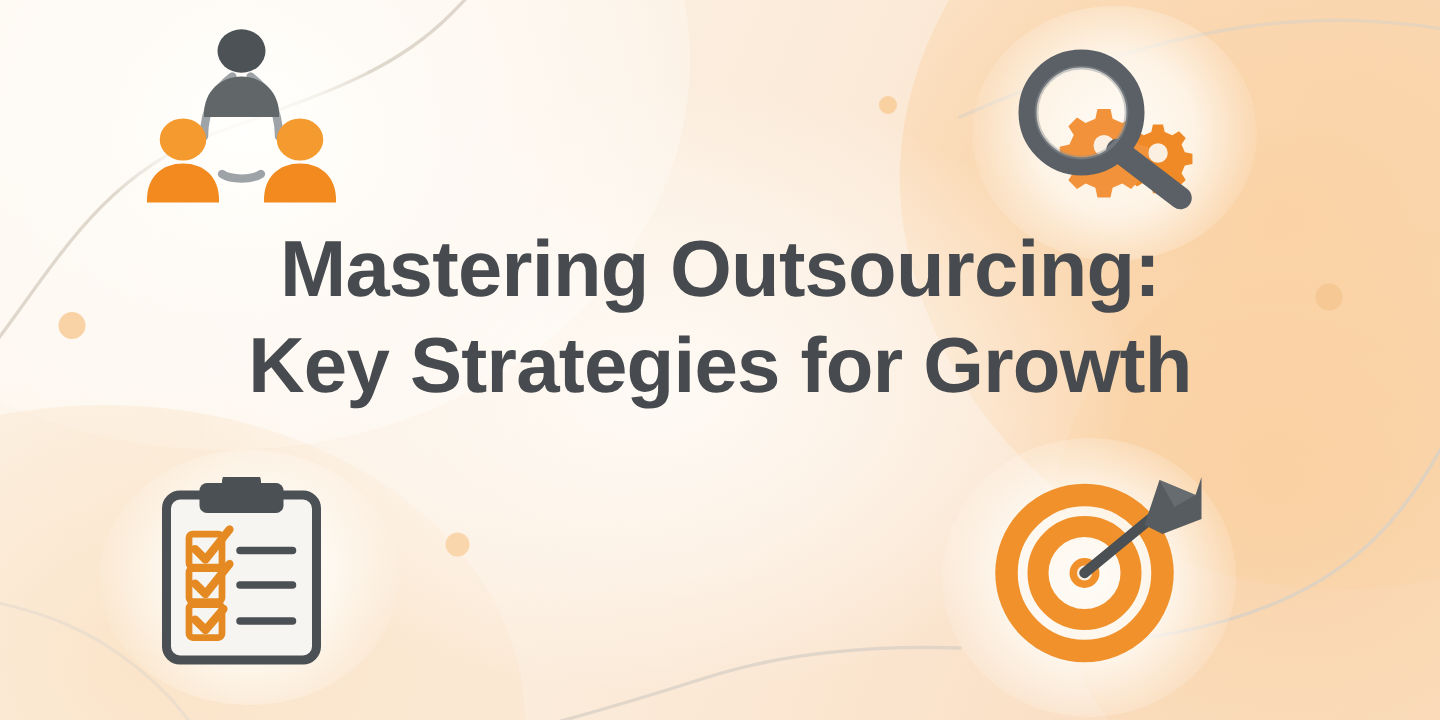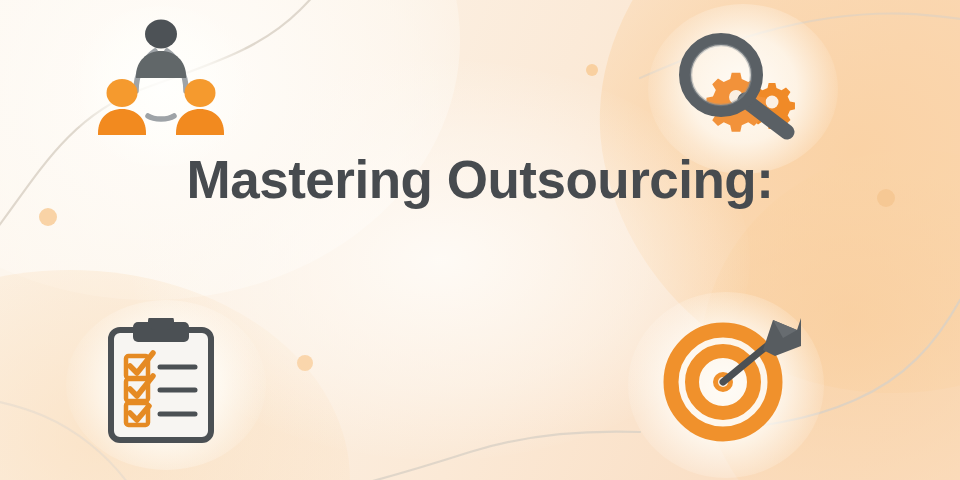--- a/index.html
+++ b/index.html
@@ -251,15 +251,16 @@
     <circle cx="68" cy="70" r="5" fill="#FBF3E8"></circle>
 
     <line x1="68" y1="70" x2="124" y2="24" stroke="#4B5054" stroke-width="7" stroke-linecap="round"></line>
 
     <path d="M 108,38 L 118,8 L 142,18 L 146,6 L 146,34 L 120,44 Z" fill="#575C60"></path>
     <path d="M 118,8 L 142,18 L 128,26 Z" fill="#676C70"></path>
   </svg>
 
   <div class="title-wrap">
     <span class="title-line l1">Mastering Outsourcing:</span>
+    <span class="title-line l2">Key Strategies for Growth</span>
   </div>
 
 </div>
 
 </body></html>

